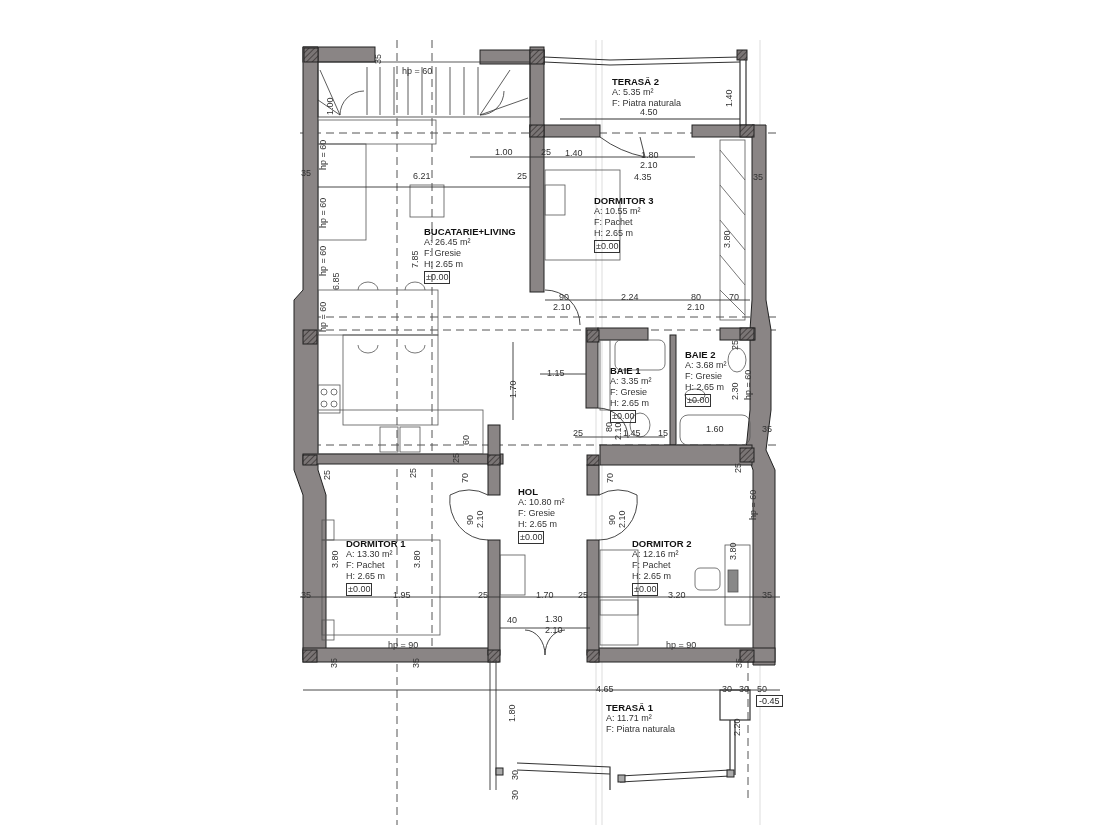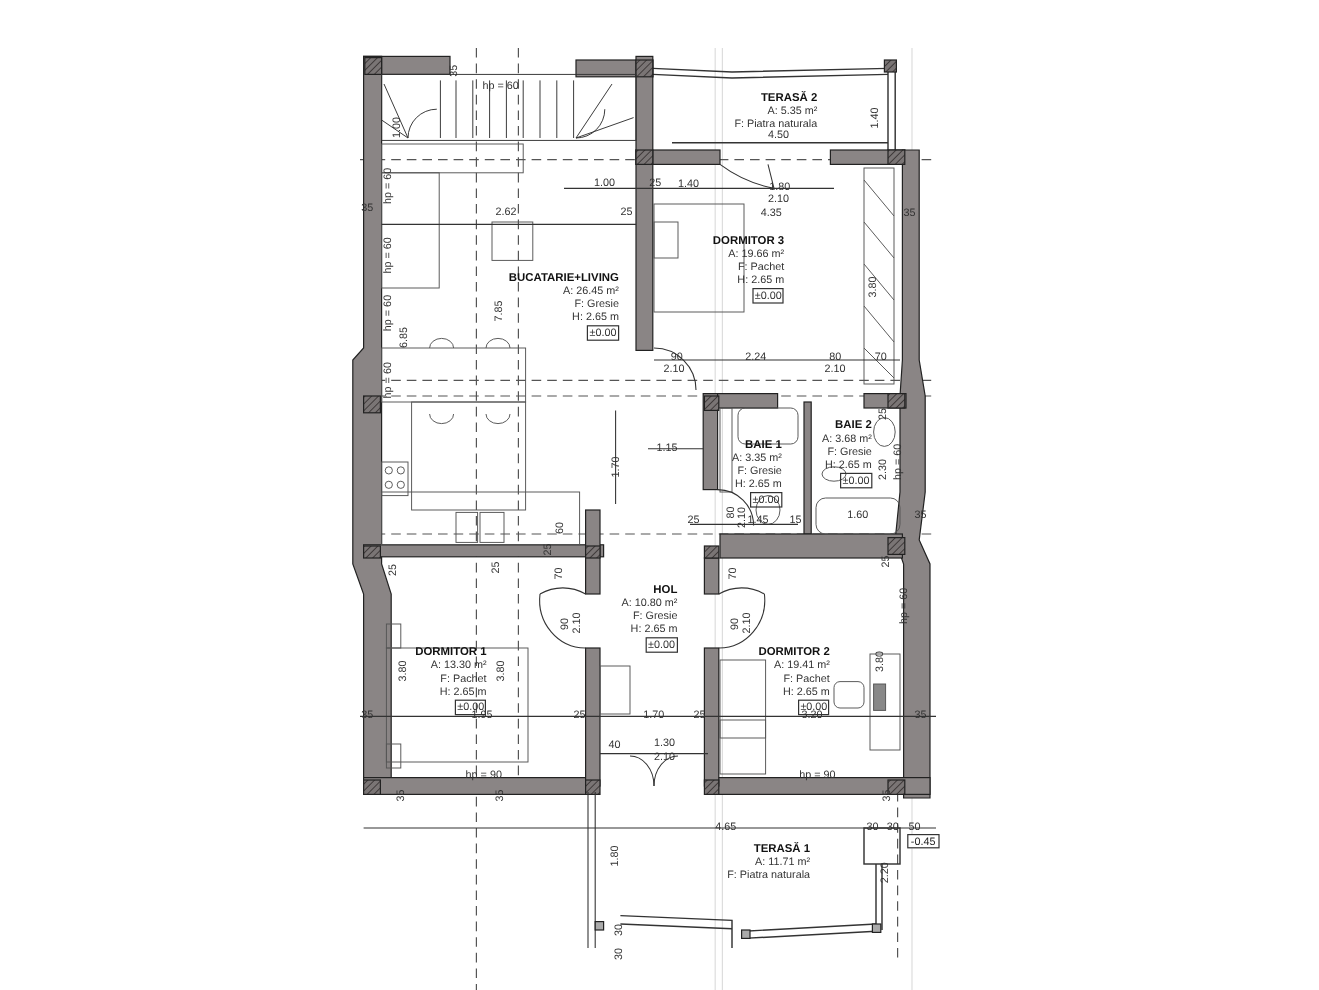--- a/index.html
+++ b/index.html
@@ -1,19 +1,19 @@
 <!DOCTYPE html>
 <html><head>
 <meta charset="utf-8">
 <style>
   html, body { margin:0; padding:0; background:#fff; }
   body { width:1099px; height:825px; position:relative; overflow:hidden;
          font-family:"Liberation Sans", sans-serif; color:#222; }
   .plan { position:absolute; left:0; top:0; width:1099px; height:825px; }
-  .lbl { position:absolute; font-size:9px; line-height:11px; color:#333; white-space:nowrap;text-align:right; }
+  .lbl { position:absolute; font-size:9px; line-height:11px; color:#333; white-space:nowrap; }
   .lbl .title { font-weight:bold; font-size:9.5px; color:#111; }
   .lbl .lvl { display:inline-block; border:1px solid #333; padding:0 1px; margin-top:1px; }
   .dim { position:absolute; font-size:9px; color:#333; white-space:nowrap; }
   .dim.v { transform:rotate(-90deg); transform-origin:left top; }
   .lvl-box { position:absolute; font-size:9px; border:1px solid #333; padding:0 2px; background:#fff; }
 </style>
 </head>
 <body>
 
 <div class="plan">
@@ -212,21 +212,21 @@
 
 <div class="lbl" style="left:424px;top:226px">
   <div class="title">BUCATARIE+LIVING</div>
   <div>A: 26.45 m²</div>
   <div>F: Gresie</div>
   <div>H: 2.65 m</div>
   <div class="lvl">±0.00</div>
 </div>
 <div class="lbl" style="left:594px;top:195px">
   <div class="title">DORMITOR 3</div>
-  <div>A: 19.66 m²</div>
+  <div>A: 10.55 m²</div>
   <div>F: Pachet</div>
   <div>H: 2.65 m</div>
   <div class="lvl">±0.00</div>
 </div>
 <div class="lbl" style="left:610px;top:365px">
   <div class="title">BAIE 1</div>
   <div>A: 3.35 m²</div>
   <div>F: Gresie</div>
   <div>H: 2.65 m</div>
   <div class="lvl">±0.00</div>
@@ -247,21 +247,21 @@
 </div>
 <div class="lbl" style="left:346px;top:538px">
   <div class="title">DORMITOR 1</div>
   <div>A: 13.30 m²</div>
   <div>F: Pachet</div>
   <div>H: 2.65 m</div>
   <div class="lvl">±0.00</div>
 </div>
 <div class="lbl" style="left:632px;top:538px">
   <div class="title">DORMITOR 2</div>
-  <div>A: 19.41 m²</div>
+  <div>A: 12.16 m²</div>
   <div>F: Pachet</div>
   <div>H: 2.65 m</div>
   <div class="lvl">±0.00</div>
 </div>
 <div class="lbl" style="left:612px;top:76px">
   <div class="title">TERASĂ 2</div>
   <div>A: 5.35 m²</div>
   <div>F: Piatra naturala</div>
 </div>
 <div class="lbl" style="left:606px;top:702px">
@@ -272,21 +272,21 @@
 
 
 <span class="dim" style="left:402px;top:66px">hp = 60</span>
 <span class="dim" style="left:495px;top:147px">1.00</span>
 <span class="dim" style="left:541px;top:147px">25</span>
 <span class="dim" style="left:565px;top:148px">1.40</span>
 <span class="dim" style="left:641px;top:150px">1.80</span>
 <span class="dim" style="left:640px;top:160px">2.10</span>
 <span class="dim" style="left:634px;top:172px">4.35</span>
 <span class="dim" style="left:753px;top:172px">35</span>
-<span class="dim" style="left:413px;top:171px">2.62</span>
+<span class="dim" style="left:413px;top:171px">6.21</span>
 <span class="dim" style="left:517px;top:171px">25</span>
 <span class="dim" style="left:301px;top:168px">35</span>
 <span class="dim" style="left:640px;top:107px">4.50</span>
 <span class="dim" style="left:559px;top:292px">90</span>
 <span class="dim" style="left:553px;top:302px">2.10</span>
 <span class="dim" style="left:621px;top:292px">2.24</span>
 <span class="dim" style="left:691px;top:292px">80</span>
 <span class="dim" style="left:687px;top:302px">2.10</span>
 <span class="dim" style="left:729px;top:292px">70</span>
 <span class="dim" style="left:547px;top:368px">1.15</span>

